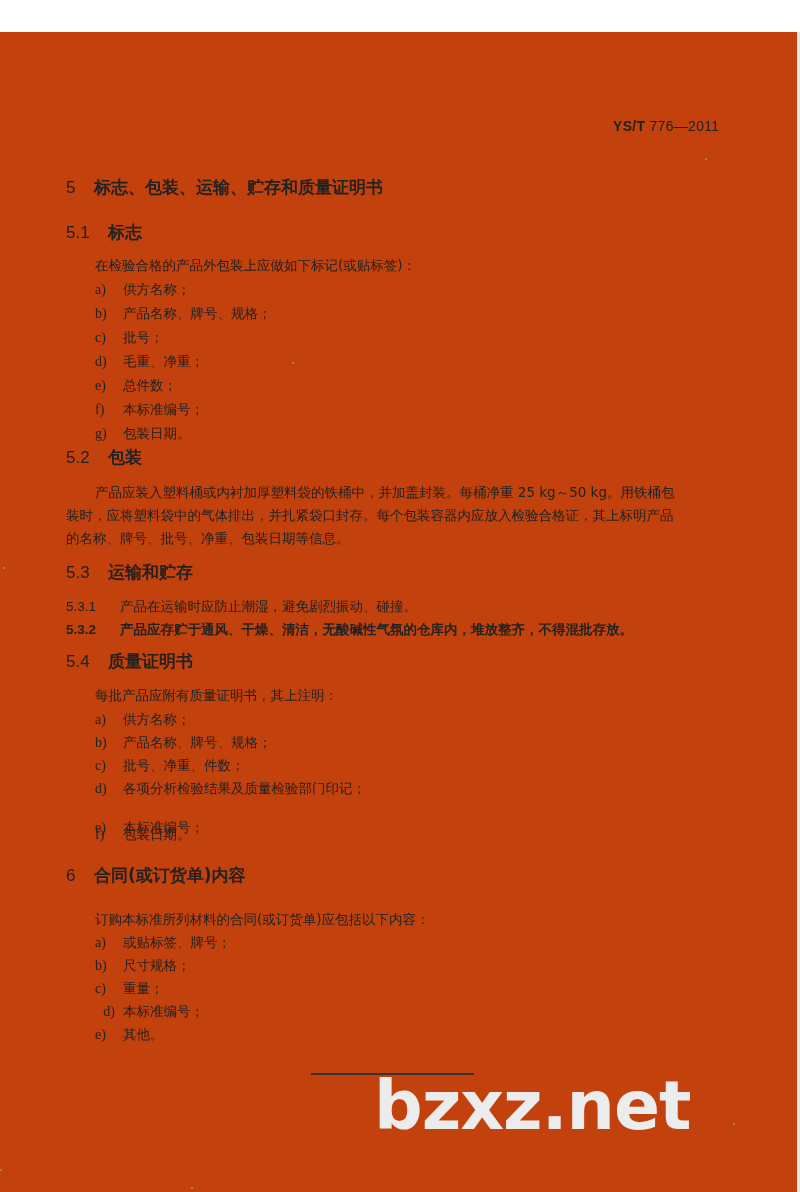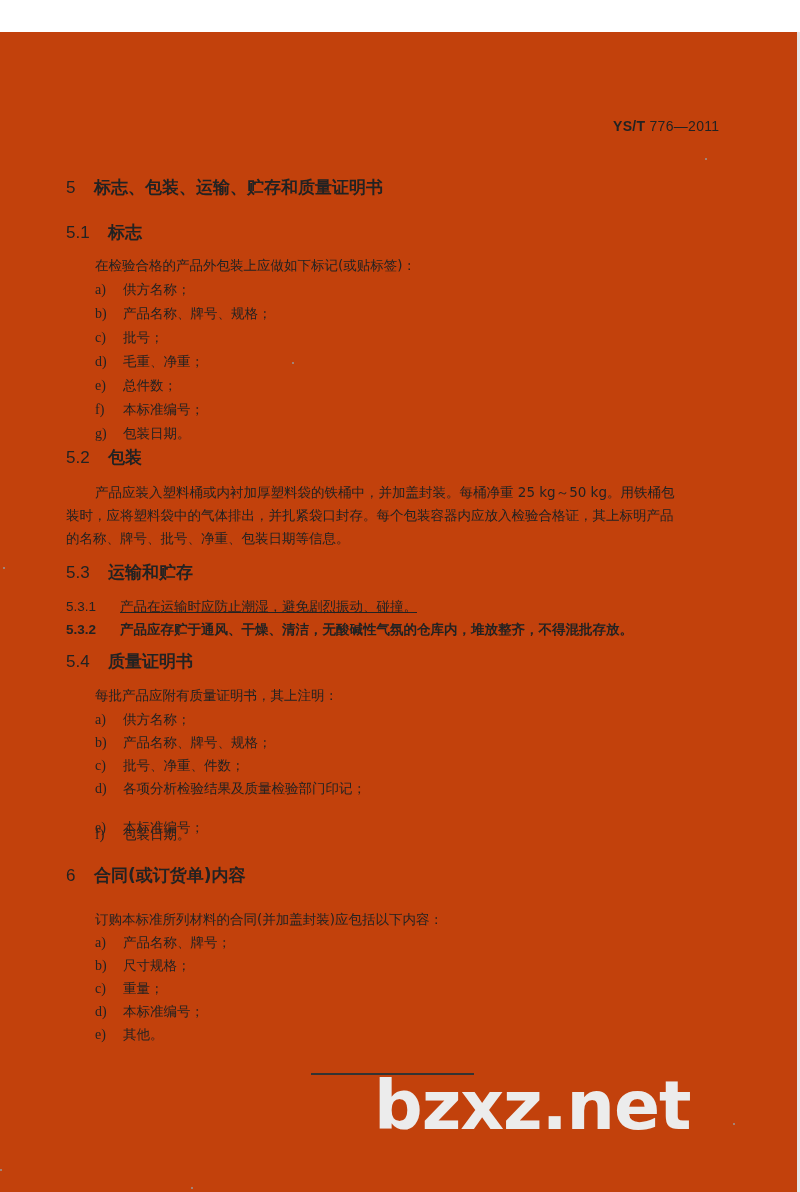--- a/index.html
+++ b/index.html
@@ -125,44 +125,44 @@
   <div class="line heading" style="left:66px; top:416px;">
     <span class="num num-51">5.2</span><span>包装</span>
   </div>
   <div class="line" style="left:95px; top:451px;">产品应装入塑料桶或内衬加厚塑料袋的铁桶中，并加盖封装。每桶净重 25 kg～50 kg。用铁桶包</div>
   <div class="line" style="left:66px; top:474px;">装时，应将塑料袋中的气体排出，并扎紧袋口封存。每个包装容器内应放入检验合格证，其上标明产品</div>
   <div class="line" style="left:66px; top:497px;text-align:right;">的名称、牌号、批号、净重、包装日期等信息。</div>
 
   <div class="line heading" style="left:66px; top:531px;">
     <span class="num num-51">5.3</span><span>运输和贮存</span>
   </div>
-  <div class="line clause" style="left:66px; top:565px;text-decoration:underline;"><span class="num">5.3.1</span><span>产品在运输时应防止潮湿，避免剧烈振动、碰撞。</span></div>
+  <div class="line clause" style="left:66px; top:565px;"><span class="num">5.3.1</span><span>产品在运输时应防止潮湿，避免剧烈振动、碰撞。</span></div>
   <div class="line clause" style="left:66px; top:588px;font-weight:bold;"><span class="num">5.3.2</span><span>产品应存贮于通风、干燥、清洁，无酸碱性气氛的仓库内，堆放整齐，不得混批存放。</span></div>
 
   <div class="line heading" style="left:66px; top:620px;">
     <span class="num num-51">5.4</span><span>质量证明书</span>
   </div>
   <div class="line" style="left:95px; top:654px;">每批产品应附有质量证明书，其上注明：</div>
 
   <div class="line item" style="left:95px; top:678px;"><span class="mark">a)</span><span>供方名称；</span></div>
   <div class="line item" style="left:95px; top:701px;"><span class="mark">b)</span><span>产品名称、牌号、规格；</span></div>
   <div class="line item" style="left:95px; top:724px;"><span class="mark">c)</span><span>批号、净重、件数；</span></div>
   <div class="line item" style="left:95px; top:747px;"><span class="mark">d)</span><span>各项分析检验结果及质量检验部门印记；</span></div>
   <div class="line item" style="left:95px; top:786px;"><span class="mark">e)</span><span>本标准编号；</span></div>
   <div class="line item" style="left:95px; top:793px;"><span class="mark">f)</span><span>包装日期。</span></div>
 
   <div class="line heading" style="left:66px; top:834px;">
     <span class="num num-5">6</span><span>合同(或订货单)内容</span>
   </div>
-  <div class="line" style="left:95px; top:878px;">订购本标准所列材料的合同(并加盖封装)应包括以下内容：</div>
+  <div class="line" style="left:95px; top:878px;">订购本标准所列材料的合同(或订货单)应包括以下内容：</div>
 
-  <div class="line item" style="left:95px; top:901px;"><span class="mark">a)</span><span>产品名称、牌号；</span></div>
+  <div class="line item" style="left:95px; top:901px;"><span class="mark">a)</span><span>或贴标签、牌号；</span></div>
   <div class="line item" style="left:95px; top:924px;"><span class="mark">b)</span><span>尺寸规格；</span></div>
   <div class="line item" style="left:95px; top:947px;"><span class="mark">c)</span><span>重量；</span></div>
-  <div class="line item" style="left:95px; top:970px;"><span class="mark">d)</span><span>本标准编号；</span></div>
+  <div class="line item" style="left:95px; top:970px;text-align:center;"><span class="mark">d)</span><span>本标准编号；</span></div>
   <div class="line item" style="left:95px; top:993px;"><span class="mark">e)</span><span>其他。</span></div>
 
   <div class="end-rule"></div>
 
   <div class="watermark">bzxz.net</div>
 
   <span class="speck" style="left:705px; top:126px;"></span>
   <span class="speck" style="left:292px; top:330px;"></span>
   <span class="speck" style="left:3px; top:535px;"></span>
   <span class="speck" style="left:0px; top:1137px;"></span>

